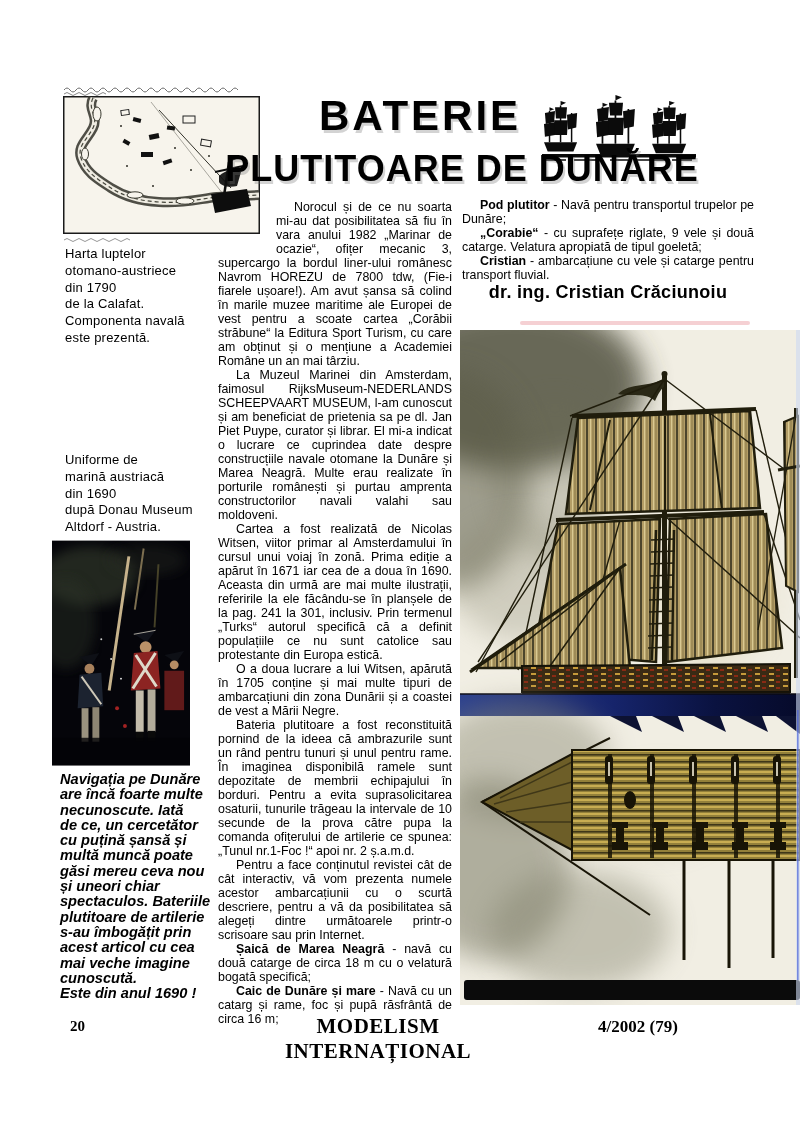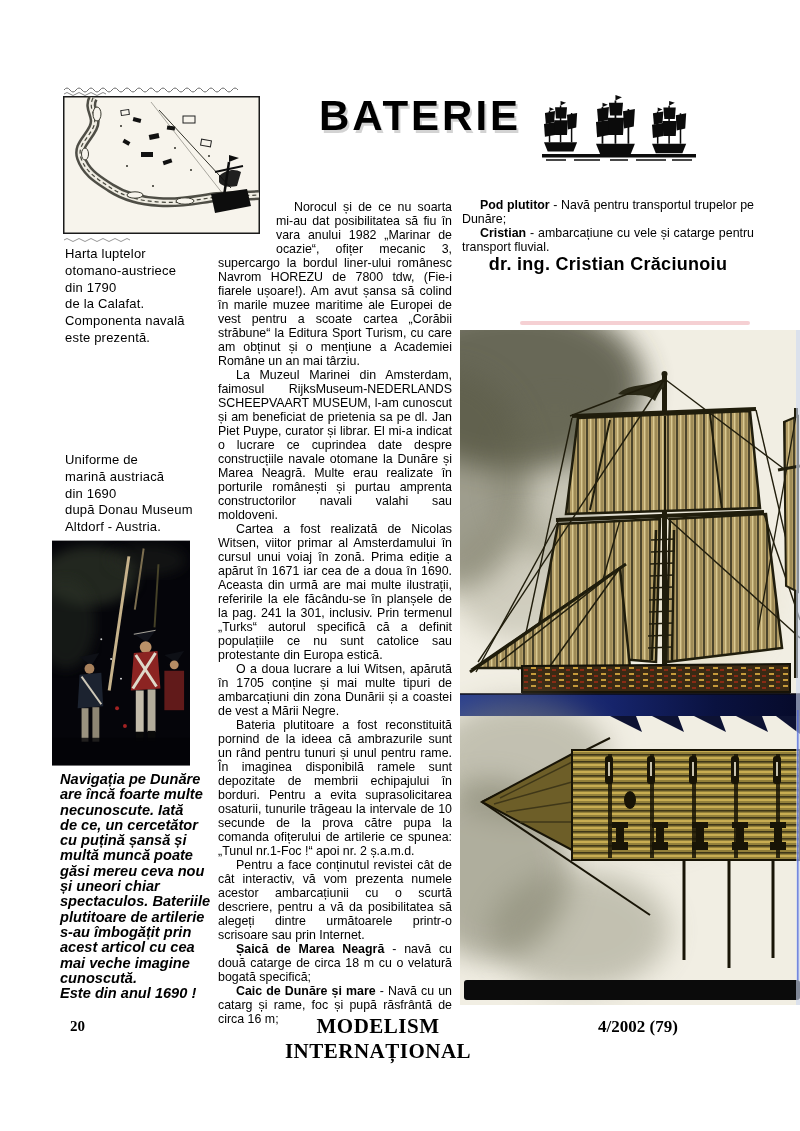--- a/index.html
+++ b/index.html
@@ -175,34 +175,36 @@
         <path d="M6,12 l5,-2 l-5,-2 Z" stroke="none"></path>
       </g>
     </defs>
     <use href="#mini-ship" transform="translate(4,12) scale(0.92)"></use>
     <use href="#mini-ship" transform="translate(56,6) scale(1.08)"></use>
     <use href="#mini-ship" transform="translate(112,12) scale(0.95)"></use>
     <rect x="2" y="66" width="154" height="3.5" fill="#0b0b0b"></rect>
     <path d="M6,72 h20 M34,72 h26 M70,72 h18 M96,72 h30 M132,72 h20" stroke="#0b0b0b" stroke-width="1.6"></path>
   </svg>
 
+  <div class="abs title2" style="left:212px;top:148px;width:500px">PLUTITOARE DE DUNĂRE</div>
 
   <div class="abs col" style="left:218px;top:200px;width:234px">
     <p class="bp"><span class="wrap-spacer"></span><span class="lead"></span><span>Norocul și de ce nu soarta mi-au dat posibilitatea să fiu în vara anului 1982 „Marinar de ocazie“, ofițer mecanic 3, supercargo la bordul liner-ului românesc Navrom HOREZU de 7800 tdw, (Fie-i fiarele ușoare!). Am avut șansa să colind în marile muzee maritime ale Europei de vest pentru a scoate cartea „Corăbii străbune“ la Editura Sport Turism, cu care am obținut și o mențiune a Academiei Române un an mai târziu.</span></p>
     <p class="bp"><span class="lead"></span><span>La Muzeul Marinei din Amsterdam, faimosul RijksMuseum-NEDERLANDS SCHEEPVAART MUSEUM, l-am cunoscut și am beneficiat de prietenia sa pe dl. Jan Piet Puype, curator și librar. El mi-a indicat o lucrare ce cuprindea date despre construcțiile navale otomane la Dunăre și Marea Neagră. Multe erau realizate în porturile românești și purtau amprenta constructorilor navali valahi sau moldoveni.</span></p>
     <p class="bp"><span class="lead"></span><span>Cartea a fost realizată de Nicolas Witsen, viitor primar al Amsterdamului în cursul unui voiaj în zonă. Prima ediție a apărut în 1671 iar cea de a doua în 1690. Aceasta din urmă are mai multe ilustrații, referirile la ele făcându-se în planșele de la pag. 241 la 301, inclusiv. Prin termenul „Turks“ autorul specifică că a definit populațiile ce nu sunt catolice sau protestante din Europa estică.</span></p>
     <p class="bp"><span class="lead"></span><span>O a doua lucrare a lui Witsen, apărută în 1705 conține și mai multe tipuri de ambarcațiuni din zona Dunării și a coastei de vest a Mării Negre.</span></p>
     <p class="bp"><span class="lead"></span><span>Bateria plutitoare a fost reconstituită pornind de la ideea că ambrazurile sunt un rând pentru tunuri și unul pentru rame. În imaginea disponibilă ramele sunt depozitate de membrii echipajului în borduri. Pentru a evita suprasolicitarea osaturii, tunurile trăgeau la intervale de 10 secunde de la prova către pupa la comanda ofițerului de artilerie ce spunea: „Tunul nr.1-Foc !“ apoi nr. 2 ș.a.m.d.</span></p>
     <p class="bp"><span class="lead"></span><span>Pentru a face conținutul revistei cât de cât interactiv, vă vom prezenta numele acestor ambarcațiunii cu o scurtă descriere, pentru a vă da posibilitatea să alegeți dintre următoarele printr-o scrisoare sau prin Internet.</span></p>
     <p class="bp"><span class="lead">Șaică de Marea Neagră</span><span> - navă cu două catarge de circa 18 m cu o velatură bogată specifică;</span></p>
     <p class="bp"><span class="lead">Caic de Dunăre și mare</span><span> - Navă cu un catarg și rame, foc și pupă răsfrântă de circa 16 m;</span></p>
   </div>
 
   <div class="abs col" style="left:462px;top:198px;width:292px">
     <p class="bp"><span class="lead">Pod plutitor</span><span> - Navă pentru transportul trupelor pe Dunăre;</span></p>
+    <p class="bp"><span class="lead">„Corabie“</span><span> - cu suprafețe riglate, 9 vele și două catarge. Velatura apropiată de tipul goeletă;</span></p>
     <p class="bp"><span class="lead">Cristian</span><span> - ambarcațiune cu vele și catarge pentru transport fluvial.</span></p>
     <div class="byline">dr. ing. Cristian Crăciunoiu</div>
   </div>
 
   <div class="abs pink-artifact" style="left:520px;top:321px;width:230px;height:4px"></div>
 
   <svg class="abs" style="left:460px;top:330px" width="340" height="675" viewBox="0 0 340 675">
     <defs>
       <filter id="b14" x="-60%" y="-60%" width="220%" height="220%">
           <feGaussianBlur stdDeviation="14"></feGaussianBlur>

